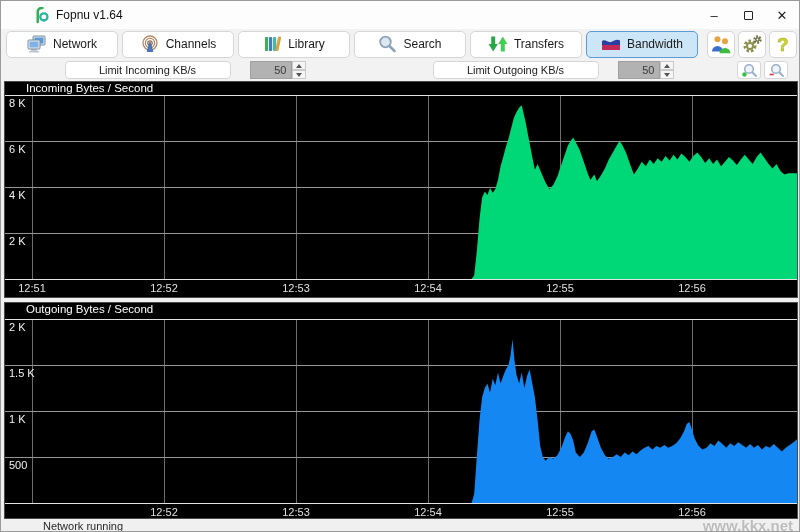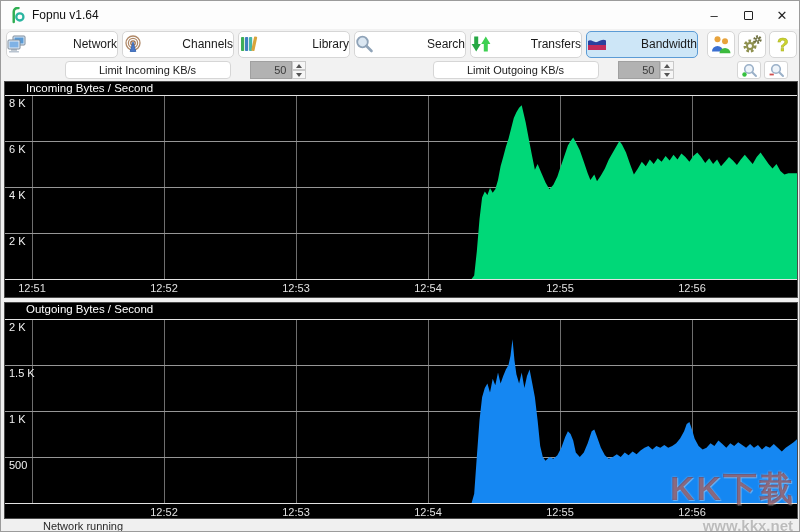--- a/index.html
+++ b/index.html
@@ -1,30 +1,30 @@
 <!DOCTYPE html>
 <html><head>
 <meta charset="utf-8">
 <style>
   * { margin:0; padding:0; box-sizing:border-box; }
   body { font-family:"Liberation Sans","DejaVu Sans",sans-serif; background:#cccccc; }
   .window{ position:relative; width:800px; height:532px; background:#f0f0f0;
            border:1px solid #9b9b9b; overflow:hidden; }
   
-  .titlebar{ height:28px; background:#fdfdfd; display:flex; align-items:center; }
+  .titlebar{ height:28px; background:#fdfdfd; display:flex; align-items:center;padding-left:24px; }
   .logo{ margin:0 6px 0 8px; display:flex; }
   .apptitle{ font-size:12px; color:#111; }
   .wincontrols{ margin-left:auto; display:flex; height:100%; }
   .winbtn{ width:34px; height:100%; display:flex; align-items:center; justify-content:center;
            font-size:13px; color:#222; cursor:default; }
   .maxbox{ width:9px; height:9px; border:1.2px solid #222; border-radius:1px; display:inline-block; }
   
   .toolbar{ height:30px; background:#f2f2f2; display:flex; align-items:center; padding-left:5px; gap:4px; }
   .navbtn{ width:112px; height:27px; background:#fff; border:1px solid #d6d6d6; border-radius:5px;
-           display:flex; align-items:center; justify-content:space-between; gap:6px; font-size:12px; color:#1a1a1a;
+           display:flex; align-items:center; justify-content:center; gap:6px; font-size:12px; color:#1a1a1a;
            font-family:inherit; }
   .navbtn.active{ background:#cde6f7; border-color:#5b9bd5; }
   .iconbtns{ margin-left:auto; display:flex; gap:3px; margin-right:2px; }
   .sqbtn{ width:28px; height:27px; background:#fff; border:1px solid #d6d6d6; border-radius:5px;
           display:flex; align-items:center; justify-content:center; }
   
   .toolbar2{ height:22px; display:flex; align-items:center; background:#f2f2f2; }
   .half{ flex:1; display:flex; align-items:center; justify-content:center; gap:19px; }
   .limitbtn{ width:166px; height:18px; background:#fff; border:1px solid #d6d6d6; border-radius:4px;
              font-size:11px; color:#1a1a1a; font-family:inherit; }
@@ -249,21 +249,20 @@
         <text x="4" y="74" fill="#f2f2f2" font-size="11">1.5 K</text>
         <text x="4" y="120" fill="#f2f2f2" font-size="11">1 K</text>
         <text x="4" y="166" fill="#f2f2f2" font-size="11">500</text>
         <text x="159" y="213" fill="#e0e0e0" font-size="11" text-anchor="middle">12:52</text>
         <text x="291" y="213" fill="#e0e0e0" font-size="11" text-anchor="middle">12:53</text>
         <text x="423" y="213" fill="#e0e0e0" font-size="11" text-anchor="middle">12:54</text>
         <text x="555" y="213" fill="#e0e0e0" font-size="11" text-anchor="middle">12:55</text>
         <text x="687" y="213" fill="#e0e0e0" font-size="11" text-anchor="middle">12:56</text>
       </svg>
     <div class="chart-title">Outgoing Bytes / Second</div>
-    <div class="wm-big">KK下载</div>
   </div>
 
   <div class="statusbar">
     <span class="status-text">Network running</span>
     <span class="wm-url">www.kkx.net</span>
   </div>
 
 </div>
 
 </body></html>

